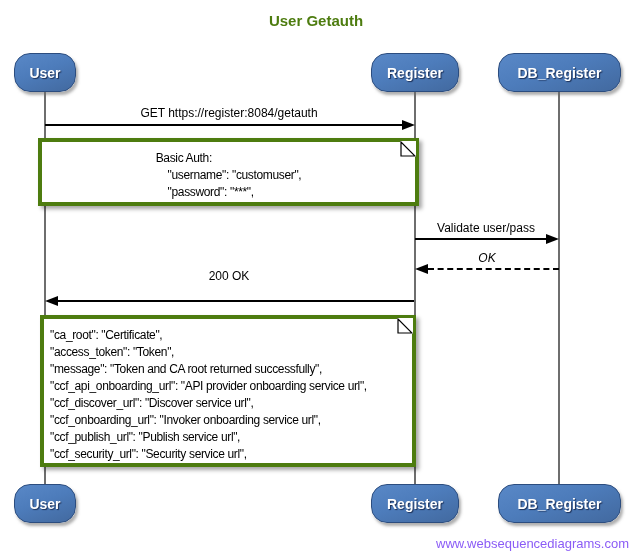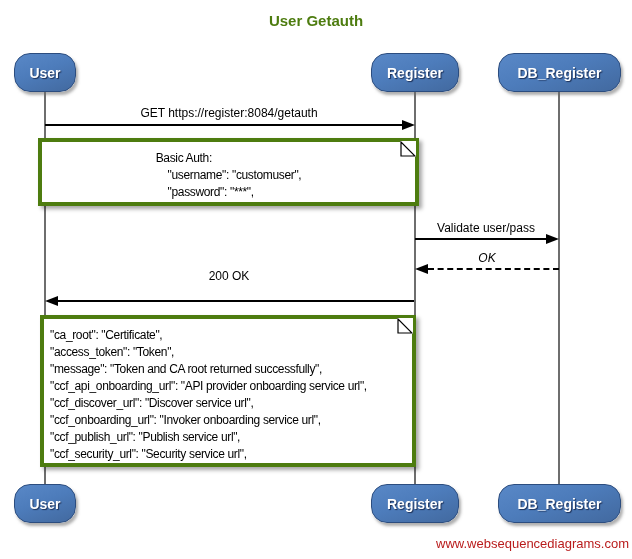--- a/index.html
+++ b/index.html
@@ -46,21 +46,21 @@
     z-index: 3; font-size: 12px; line-height: 17px;
     letter-spacing: -0.35px;
   }
   .note .dogear { position: absolute; top: -1px; right: -1px; }
   .note-inner-center { width: 100%; height: 100%; text-align: center; padding-top: 8px; box-sizing: border-box; }
   .note-inner-center .block { display: inline-block; text-align: left; }
   .note .ln { white-space: pre; }
   .note-left { padding: 8px 6px; }
   .watermark {
     position: absolute; right: 3px; top: 536px;
-    font-size: 13px; color: #b91c1c; z-index: 5;
+    font-size: 13px; color: #8b5cf6; z-index: 5;
   }
 </style>
 </head>
 <body>
 
 <div class="canvas">
 
   <div class="title">User Getauth</div>
 
   <div class="lifeline" style="left:44px"></div>

